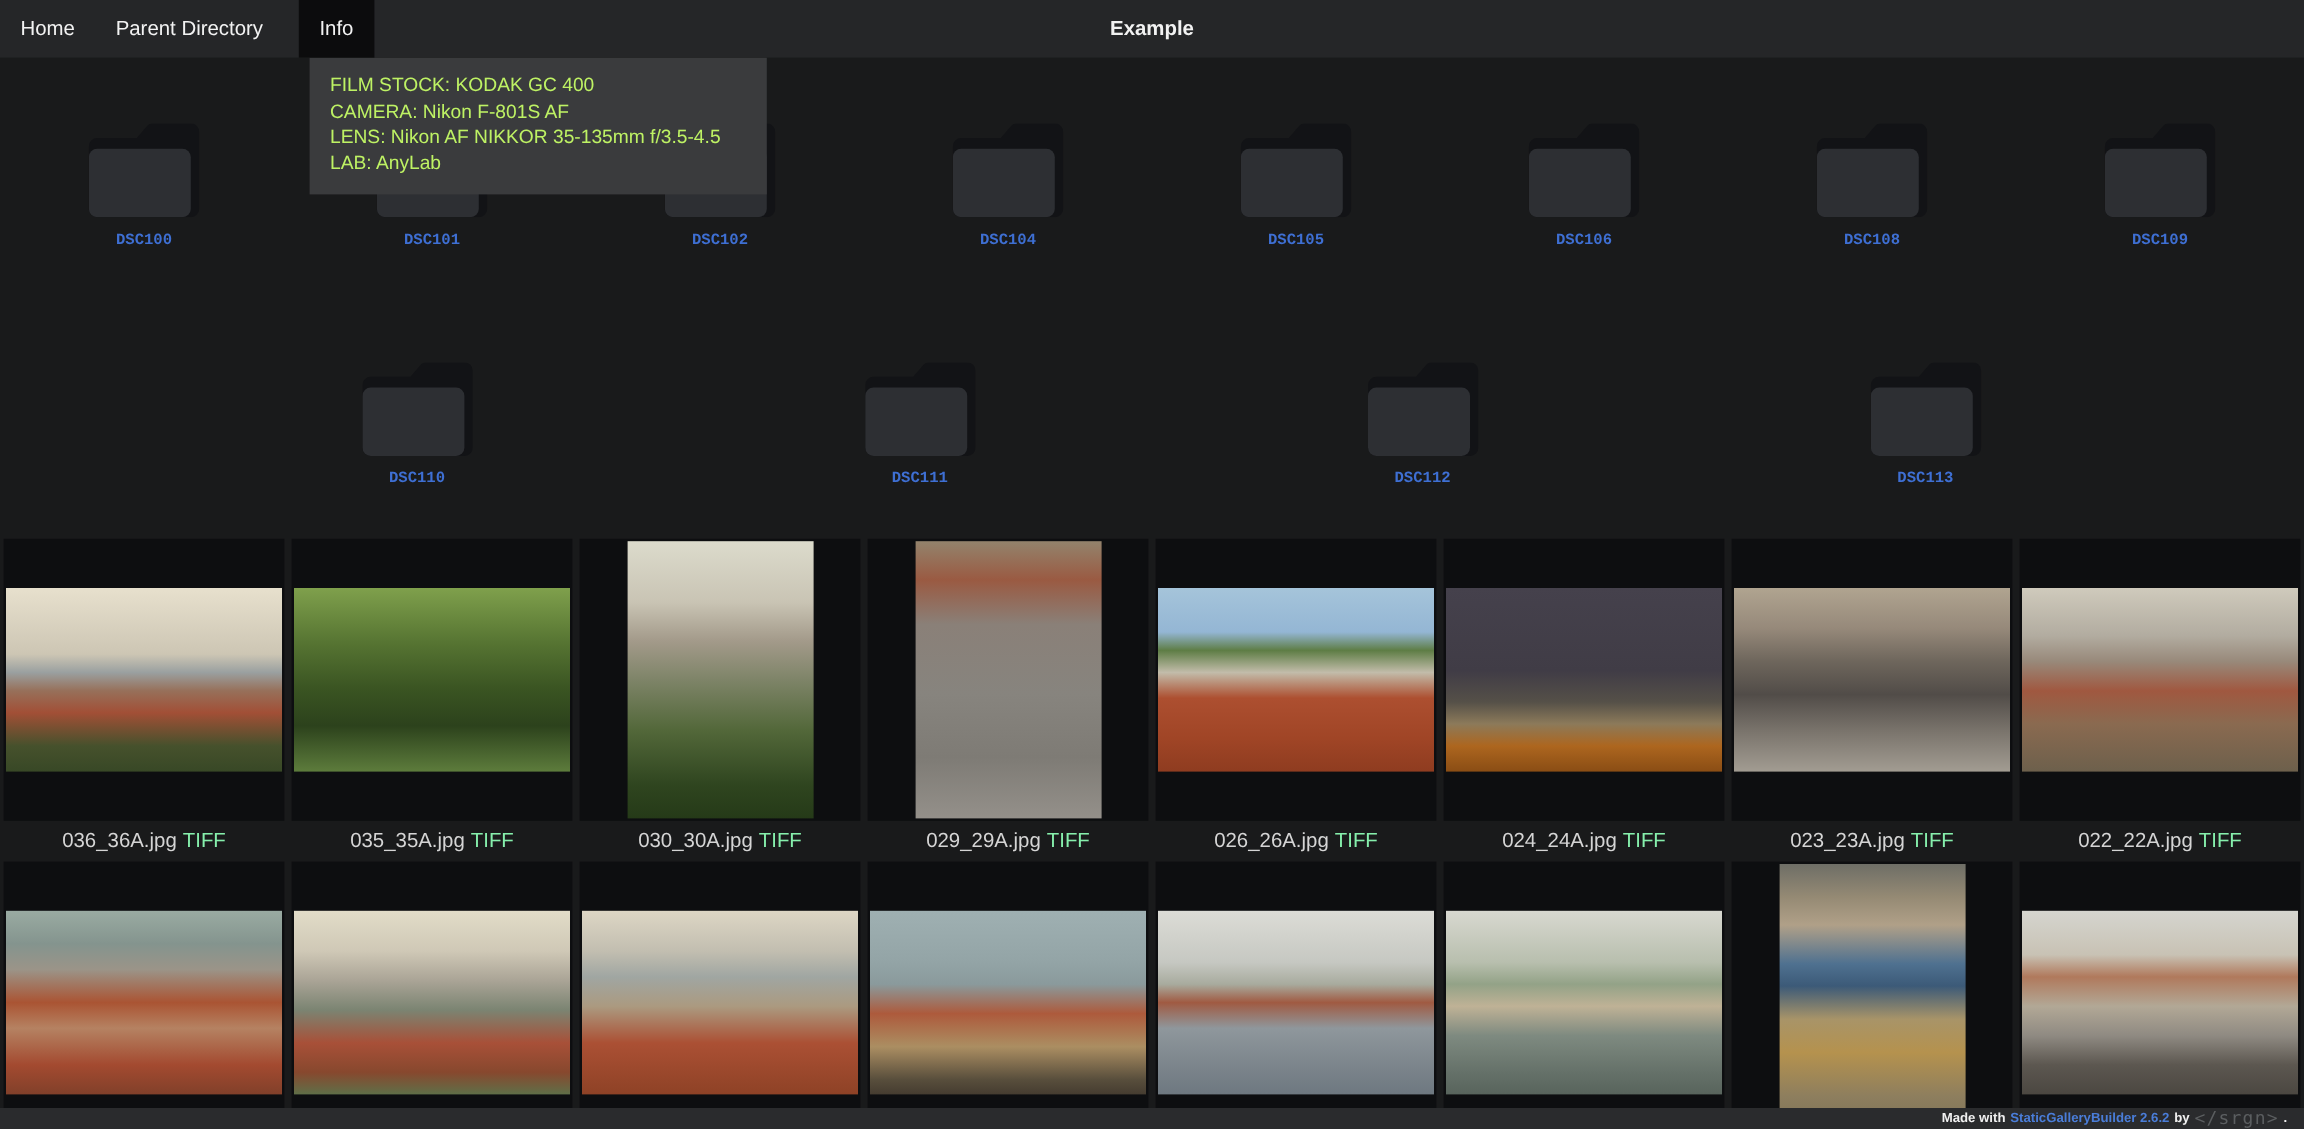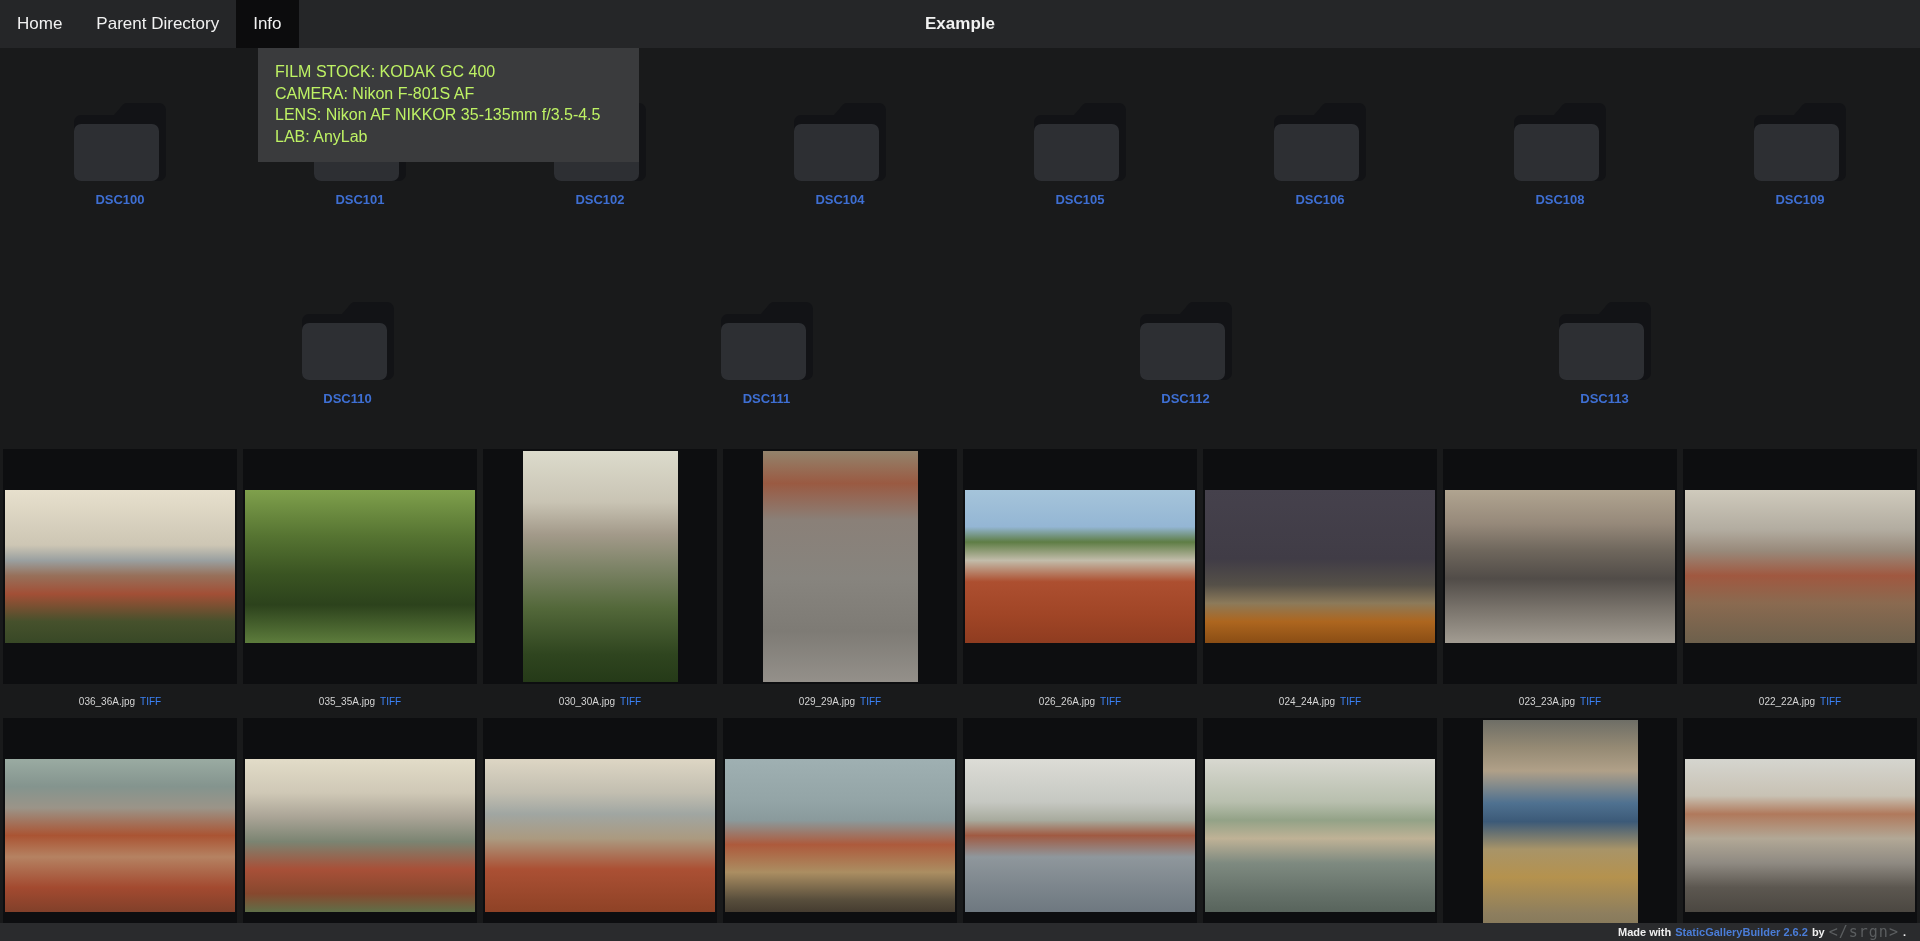--- a/index.html
+++ b/index.html
@@ -14,38 +14,38 @@
   
   nav {
     height:48px; background:#252628;
     display:flex; align-items:stretch; position:relative; z-index:30;
   }
   .nav-item {
     color:#f2f2f2; font-weight:normal; font-size:17px;
     padding:0 17px; display:flex; align-items:center; cursor:pointer;
     white-space:nowrap;
   }
-  .nav-item.active { background:#0c0c0d; }
+  .nav-item.active { background:#0c0c0d;margin-left:13px; }
   .nav-title {
     position:absolute; left:0; right:0; top:0; height:48px;
     display:flex; align-items:center; justify-content:center;
     color:#f2f2f2; font-weight:bold; font-size:17px; pointer-events:none;
   }
 
   
   .info-panel {
     position:absolute; left:258px; top:48px; z-index:25;
     background:#3a3b3d; color:#bef264;
     font-size:16px; line-height:21.5px;
     padding:13px 17px 15px 17px; white-space:nowrap; min-width:381px;
   }
 
   
   #folders { padding-top:55px; }
-  .folder-row { display:flex; }
+  .folder-row { display:flex;font-family:Liberation Mono, monospace; }
   .folder-row.r1 { justify-content:space-around; }
   .folder-row.r2 { justify-content:center; gap:327px; margin-top:95px;padding-left:32px; }
   .folder-item { width:92px; display:flex; flex-direction:column; align-items:center; cursor:pointer; }
   .folder-icon { width:92px; height:78px; display:block; }
   .folder-label { margin-top:11px; color:#3e6fd3; font-weight:bold; font-size:13px; }
 
   
   #gallery {
     margin-top:43px;
     display:grid; grid-template-columns:repeat(8, 234px);
@@ -54,23 +54,23 @@
   .gallery-item { display:flex; flex-direction:column; }
   .thumb-box {
     height:235px; background:#0d0e10;
     display:flex; align-items:center; justify-content:center; cursor:pointer;
   }
   .photo { display:block; }
   .photo.landscape { width:230px; height:153px; }
   .photo.portrait  { width:155px; height:231px; }
   .thumb-label {
     height:34px; display:flex; align-items:center; justify-content:center;
-    font-size:10px; color:#d5d5d5; gap:5px; white-space:nowrap;
-  }
-  .tiff-link { color:#3b82f6; cursor:pointer; }
+    font-size:17px; color:#d5d5d5; gap:5px; white-space:nowrap;
+  }
+  .tiff-link { color:#86efac; cursor:pointer; }
 
   
   footer {
     position:fixed; left:0; right:0; bottom:0; height:18px; z-index:40;
     background:#2a2b2d; color:#f0f0f0;
     display:flex; align-items:center; justify-content:flex-end;
     padding-right:14px; font-size:11px; font-weight:bold; gap:4px;
   }
   .footer-link { color:#4a7dd8; cursor:pointer; }
   .footer-logo {

